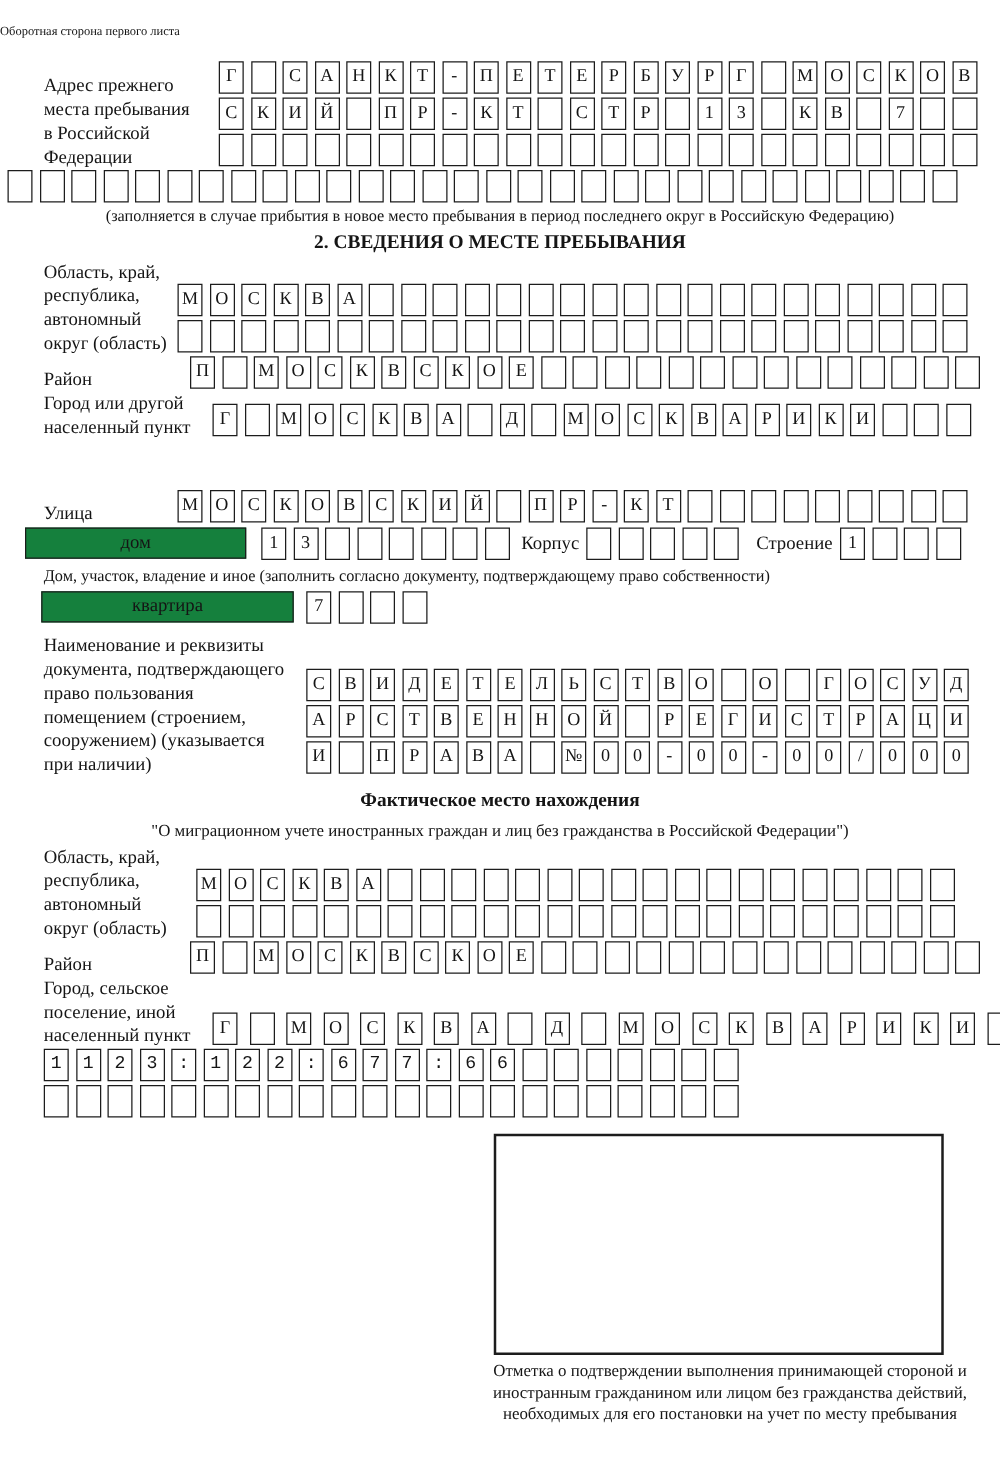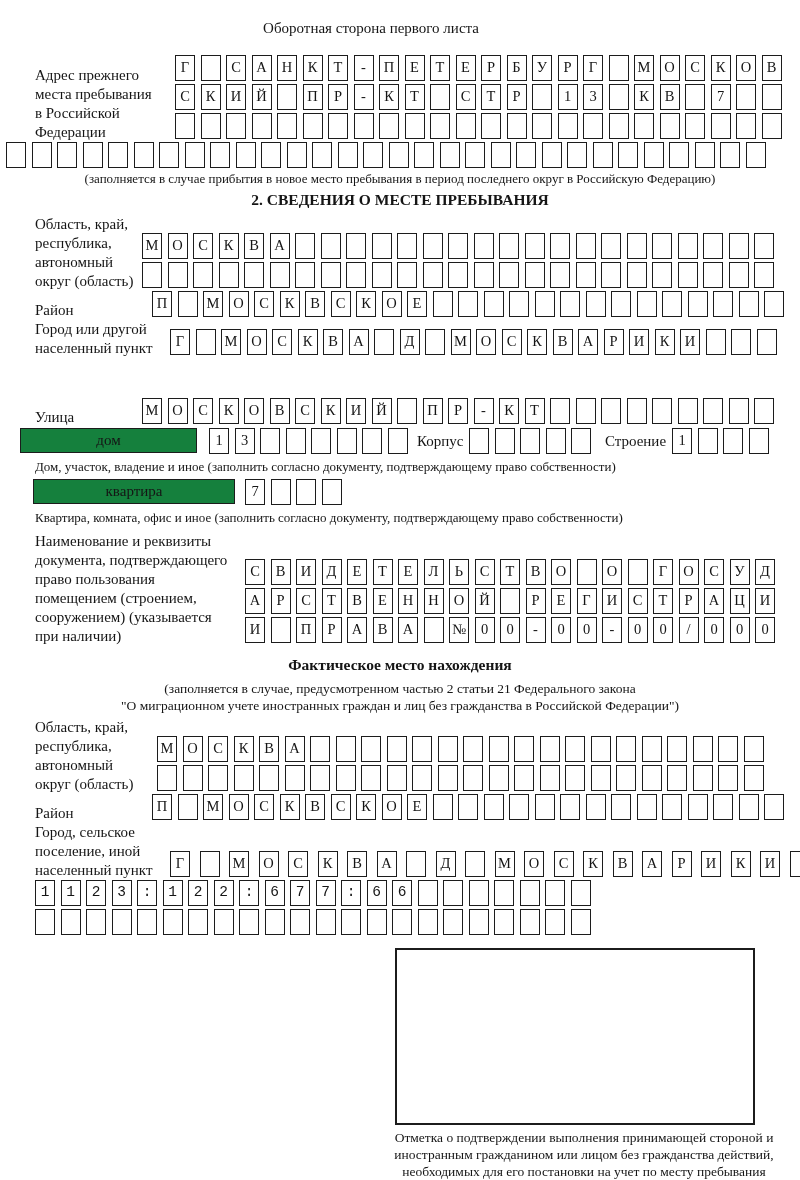--- a/index.html
+++ b/index.html
@@ -6,23 +6,23 @@
   .page{
     position:relative;
     width:800px;height:1180px;
     background:#fff;
     color:#151515;
     font-family:"Liberation Serif","DejaVu Serif",serif;
     font-size:15px;
     overflow:hidden;
   }
   .hdr-note{
-    text-align:center;
+    text-align:left;
     padding:20px 58px 0 0;
-    font-size:15px;
+    font-size:10px;
   }
   .field{display:flex;align-items:flex-end;}
   .label{line-height:19px;font-size:15px;flex-shrink:0;}
   .rows{flex-shrink:0;}
   .cellrow{white-space:nowrap;height:26px;margin-bottom:3px;}
   .cell{
     display:inline-block;box-sizing:border-box;
     width:20px;height:26px;
     border:1.8px solid #1c1c1c;
     margin-right:5.5px;
@@ -116,34 +116,32 @@
   </div>
 
   <div style="margin:1px 0 2px 20px;white-space:nowrap;">
     <span class="widebox" style="width:177px;">дом</span><span class="cellrow" style="display:inline-block;margin-left:12px;"><span class="cell">1</span><span class="cell">3</span><span class="cell"></span><span class="cell"></span><span class="cell"></span><span class="cell"></span><span class="cell"></span><span class="cell"></span></span><span class="inline-lbl" style="margin-left:4px;">Корпус</span><span class="cellrow" style="display:inline-block;margin-left:6px;"><span class="cell"></span><span class="cell"></span><span class="cell"></span><span class="cell"></span><span class="cell"></span></span><span class="inline-lbl" style="margin-left:8px;">Строение</span><span class="cellrow" style="display:inline-block;margin-left:6px;"><span class="cell">1</span><span class="cell"></span><span class="cell"></span><span class="cell"></span></span>
   </div>
   <div class="caption" style="margin-left:35px;">Дом, участок, владение и иное (заполнить согласно документу, подтверждающему право собственности)</div>
 
   <div style="margin:4px 0 2px 33px;white-space:nowrap;">
     <span class="widebox" style="width:202px;">квартира</span><span class="cellrow" style="display:inline-block;margin-left:10px;"><span class="cell">7</span><span class="cell"></span><span class="cell"></span><span class="cell"></span></span>
   </div>
-  <div class="caption" style="margin-left:35px;">Квартира, комната, офис и иное (заполнить согласно документу, подтверждающему право собственности)</div>
 
 
   <div class="field" style="margin-top:6px;">
     <div class="label" style="margin-left:35px;width:196px;">Наименование и реквизиты документа, подтверждающего право пользования помещением (строением, сооружением) (указывается при наличии)</div>
     <div class="rows" style="margin-left:14px;">
       <div class="cellrow"><span class="cell">С</span><span class="cell">В</span><span class="cell">И</span><span class="cell">Д</span><span class="cell">Е</span><span class="cell">Т</span><span class="cell">Е</span><span class="cell">Л</span><span class="cell">Ь</span><span class="cell">С</span><span class="cell">Т</span><span class="cell">В</span><span class="cell">О</span><span class="cell"></span><span class="cell">О</span><span class="cell"></span><span class="cell">Г</span><span class="cell">О</span><span class="cell">С</span><span class="cell">У</span><span class="cell">Д</span></div>
       <div class="cellrow"><span class="cell">А</span><span class="cell">Р</span><span class="cell">С</span><span class="cell">Т</span><span class="cell">В</span><span class="cell">Е</span><span class="cell">Н</span><span class="cell">Н</span><span class="cell">О</span><span class="cell">Й</span><span class="cell"></span><span class="cell">Р</span><span class="cell">Е</span><span class="cell">Г</span><span class="cell">И</span><span class="cell">С</span><span class="cell">Т</span><span class="cell">Р</span><span class="cell">А</span><span class="cell">Ц</span><span class="cell">И</span></div>
       <div class="cellrow"><span class="cell">И</span><span class="cell"></span><span class="cell">П</span><span class="cell">Р</span><span class="cell">А</span><span class="cell">В</span><span class="cell">А</span><span class="cell"></span><span class="cell">№</span><span class="cell">0</span><span class="cell">0</span><span class="cell">-</span><span class="cell">0</span><span class="cell">0</span><span class="cell">-</span><span class="cell">0</span><span class="cell">0</span><span class="cell">/</span><span class="cell">0</span><span class="cell">0</span><span class="cell">0</span></div>
     </div>
   </div>
 
   <div class="fact-title">Фактическое место нахождения</div>
-  <div class="subt">(заполняется в случае, предусмотренном частью 2 статьи 21 Федерального закона</div>
   <div class="subt">"О миграционном учете иностранных граждан и лиц без гражданства в Российской Федерации")</div>
 
   <div class="field" style="margin-top:4px;">
     <div class="label" style="margin-left:35px;width:112px;">Область, край, республика, автономный округ (область)</div>
     <div class="rows" style="margin-left:10px;">
       <div class="cellrow"><span class="cell">М</span><span class="cell">О</span><span class="cell">С</span><span class="cell">К</span><span class="cell">В</span><span class="cell">А</span><span class="cell"></span><span class="cell"></span><span class="cell"></span><span class="cell"></span><span class="cell"></span><span class="cell"></span><span class="cell"></span><span class="cell"></span><span class="cell"></span><span class="cell"></span><span class="cell"></span><span class="cell"></span><span class="cell"></span><span class="cell"></span><span class="cell"></span><span class="cell"></span><span class="cell"></span><span class="cell"></span></div>
       <div class="cellrow"><span class="cell"></span><span class="cell"></span><span class="cell"></span><span class="cell"></span><span class="cell"></span><span class="cell"></span><span class="cell"></span><span class="cell"></span><span class="cell"></span><span class="cell"></span><span class="cell"></span><span class="cell"></span><span class="cell"></span><span class="cell"></span><span class="cell"></span><span class="cell"></span><span class="cell"></span><span class="cell"></span><span class="cell"></span><span class="cell"></span><span class="cell"></span><span class="cell"></span><span class="cell"></span><span class="cell"></span></div>
     </div>
   </div>
 

